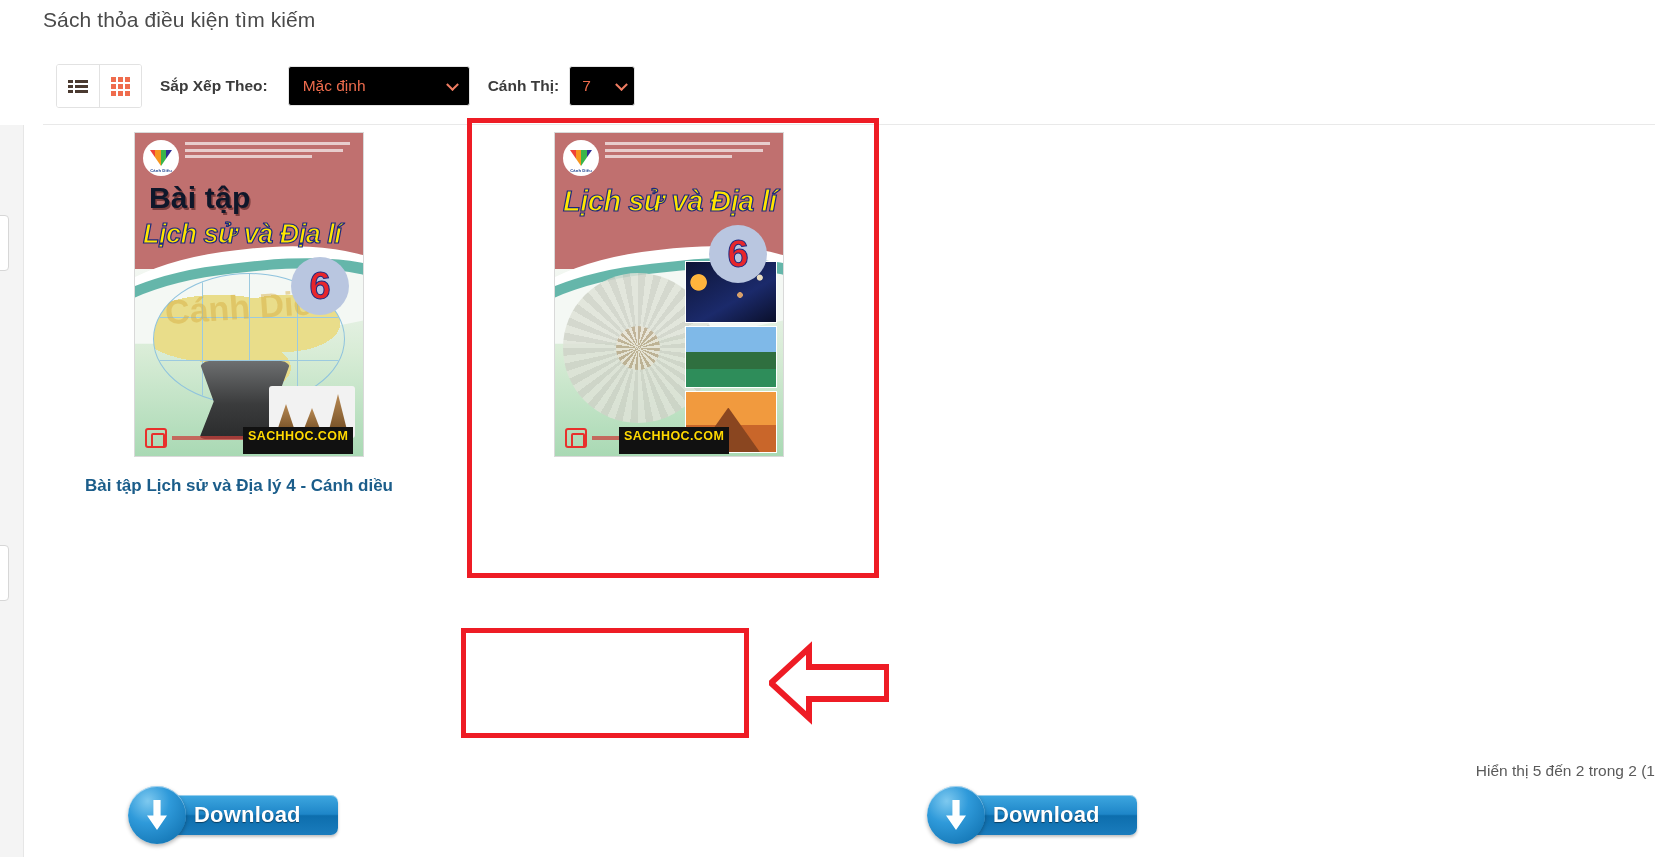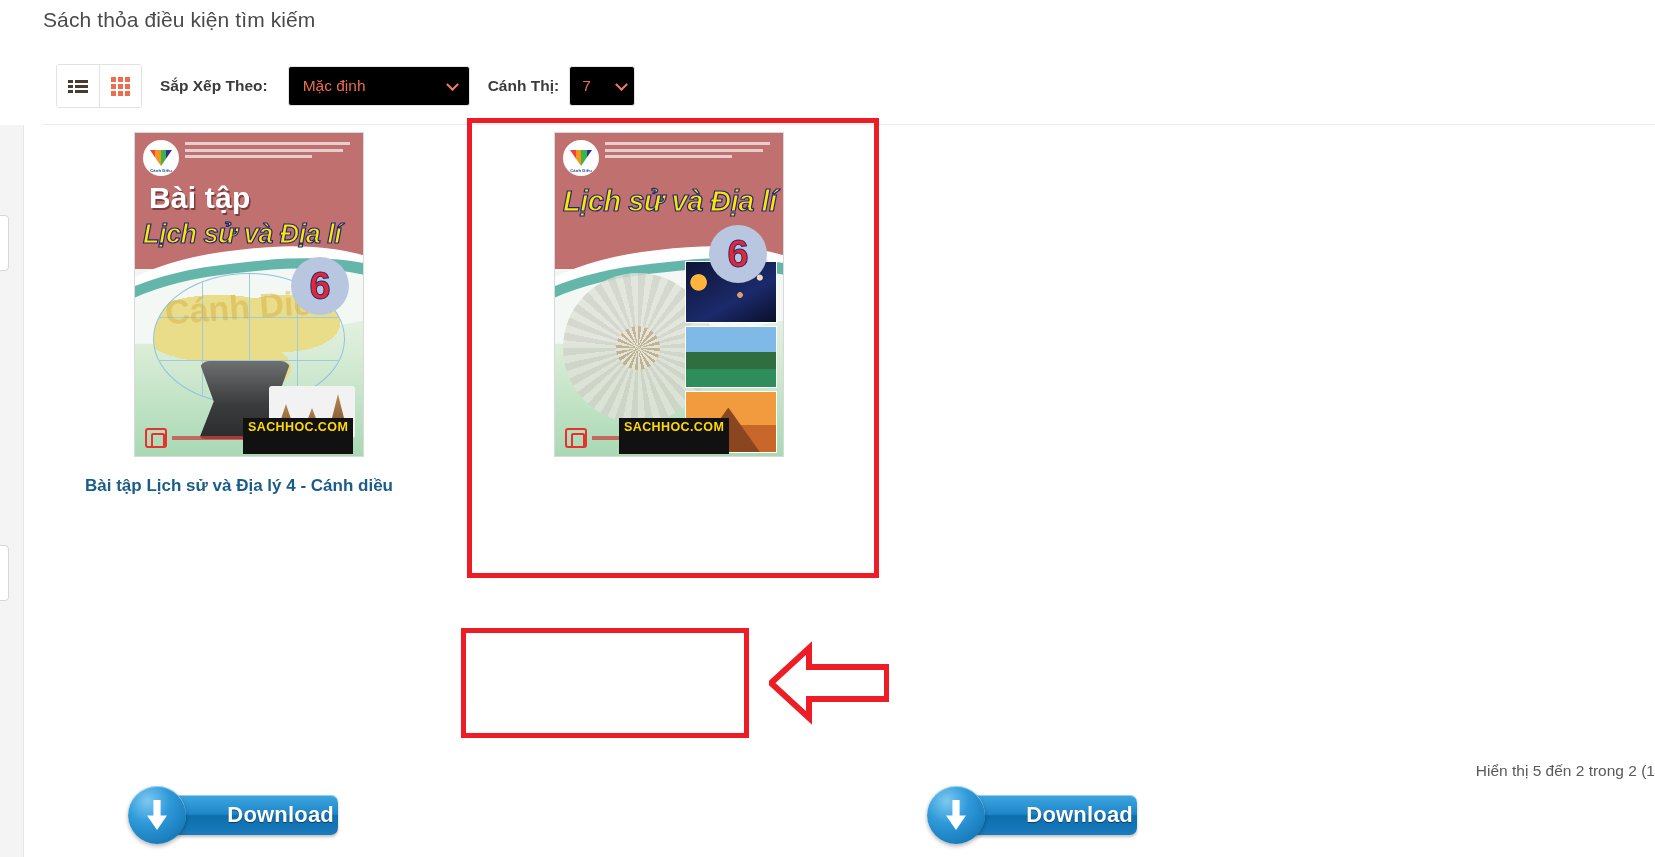--- a/index.html
+++ b/index.html
@@ -246,21 +246,21 @@
   }
   .authors span:nth-child(1) { width: 96%; }
   .authors span:nth-child(2) { width: 92%; }
   .authors span:nth-child(3) { width: 74%; }
 
   .cover-title-sub {
     position: absolute;
     left: 14px; top: 48px;
     font-size: 30px;
     font-weight: bold;
-    color: #ffffff;
+    color: #0f172a;
     text-shadow: 1.5px 1.5px 0 #7b3d3d;
     letter-spacing: .2px;
   }
   .cover-title-main {
     position: absolute;
     left: 8px;
     font-size: 29px;
     font-weight: bold;
     color: #ffe600;
     -webkit-text-stroke: 1.2px #1b2a80;
@@ -422,21 +422,21 @@
     opacity: .75;
   }
 
   .watermark {
     position: absolute;
     background: #111111;
     color: #ffd900;
     font-weight: bold;
     font-size: 12.5px;
     letter-spacing: .4px;
-    padding: 2px 5px 20px;
+    padding: 2px 5px 11px;
     white-space: nowrap;
   }
   #cover1-watermark { left: 108px; bottom: 2px; }
   #cover2-watermark { left: 64px;  bottom: 2px; }
 
   .cover-ghost {
     position: absolute;
     left: 50%; top: 54%;
     transform: translate(-50%,-50%) rotate(-4deg);
     font-size: 34px;
@@ -457,21 +457,20 @@
   }
   #product-1 .product-title { left: 23px;  top: 342px; width: 360px; }
   #product-2 .product-title { left: 22px;  top: 342px; width: 330px; }
 
   
   .dl-btn {
     position: absolute;
     width: 210px;
     height: 58px;
     cursor: pointer;
-    text-align: right;
   }
   #dl-1 { left: 66px;  top: 654px; }
   #dl-2 { left: 463px; top: 654px; }
 
   .dl-bar {
     position: absolute;
     left: 30px; top: 9px;
     width: 180px; height: 40px;
     border-radius: 7px;
     background: linear-gradient(180deg,#3ea7e0 0%, #1e86c8 48%, #0d6ead 52%, #1a7cbd 100%);

